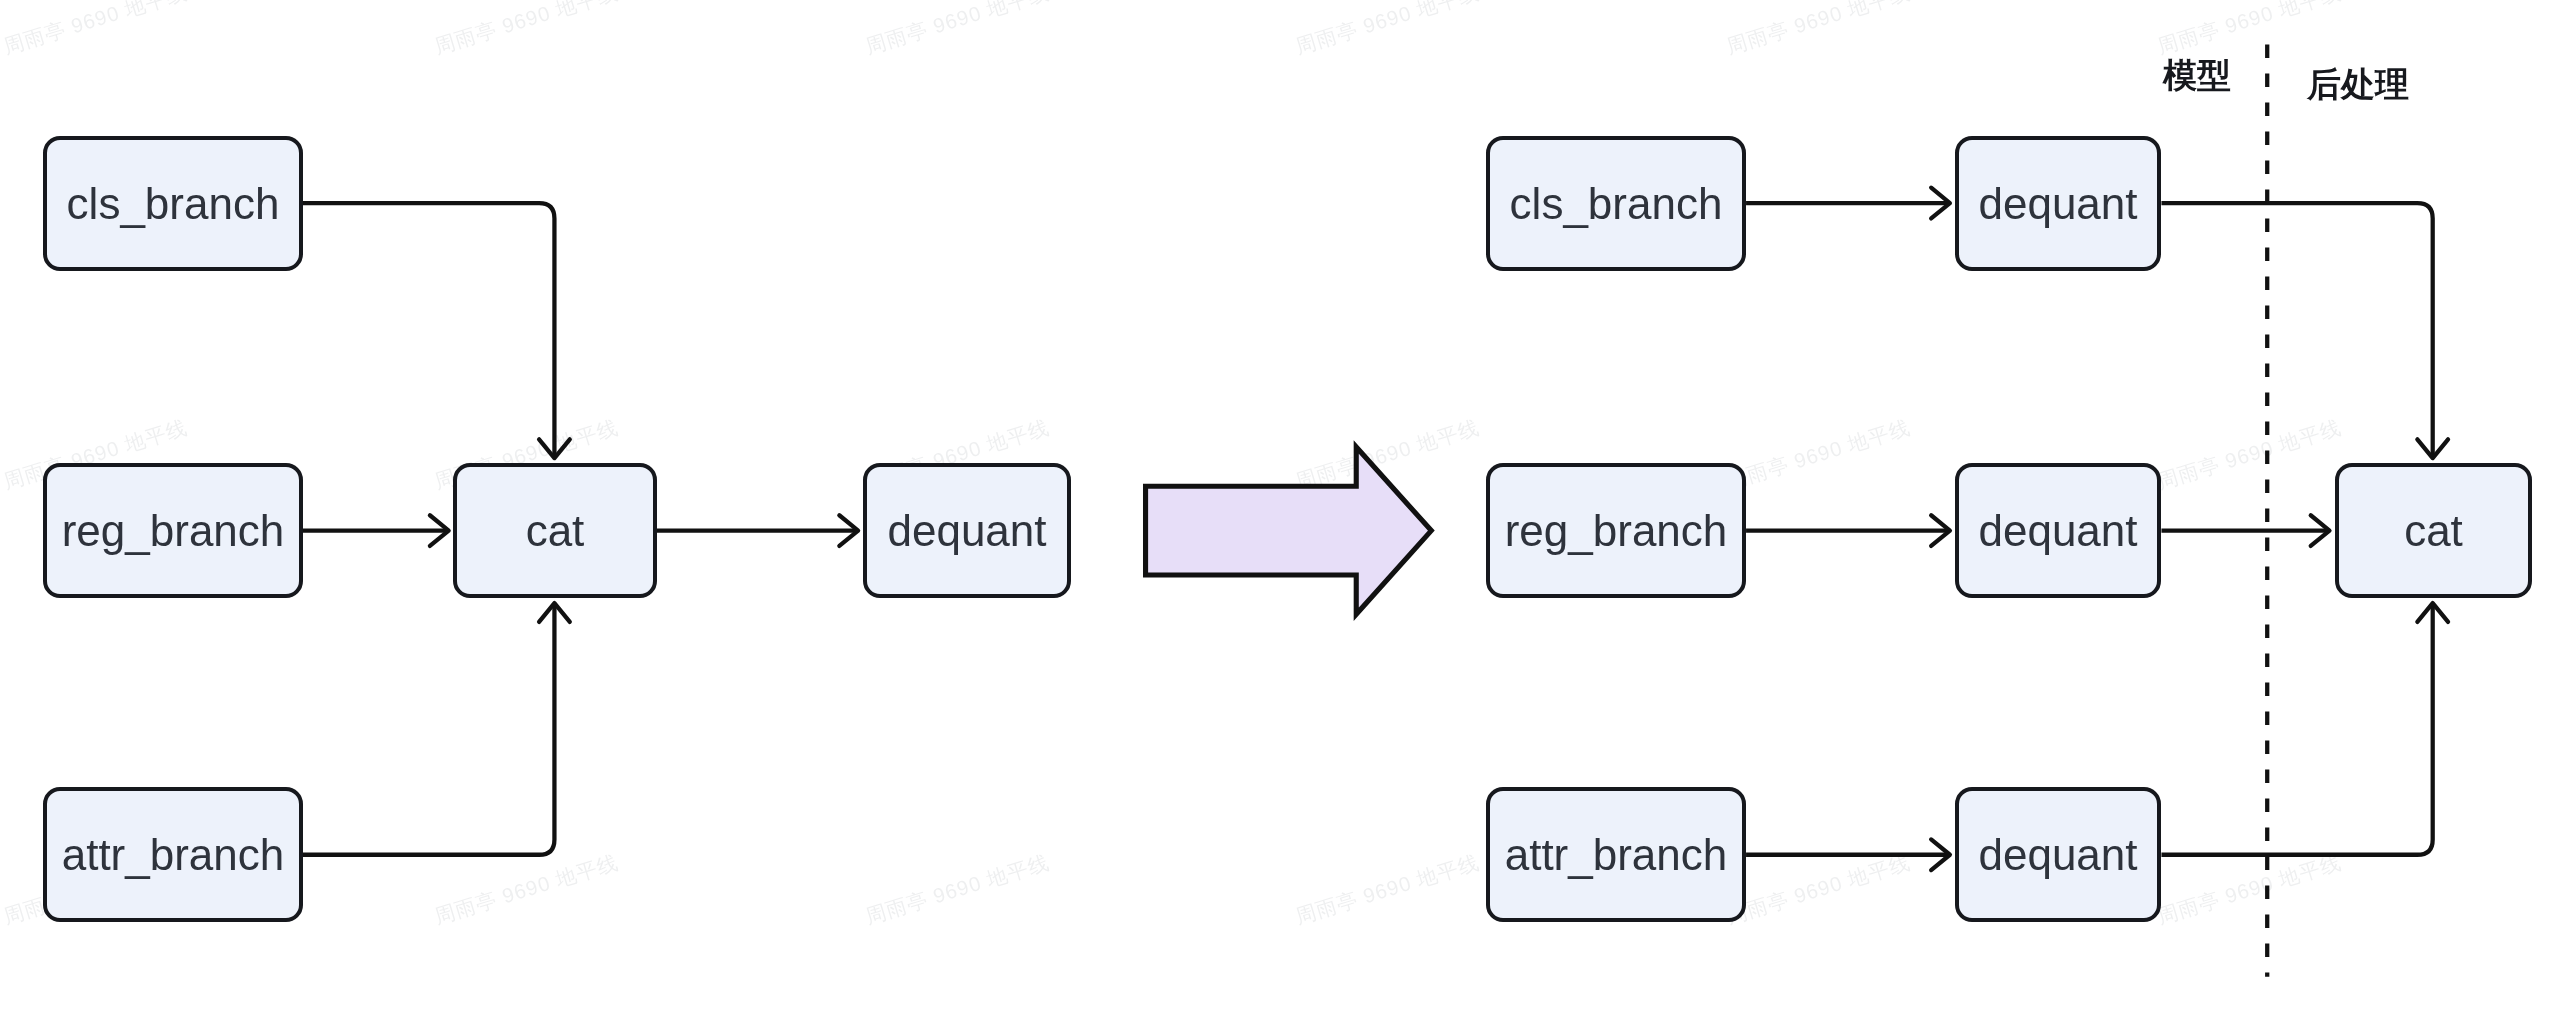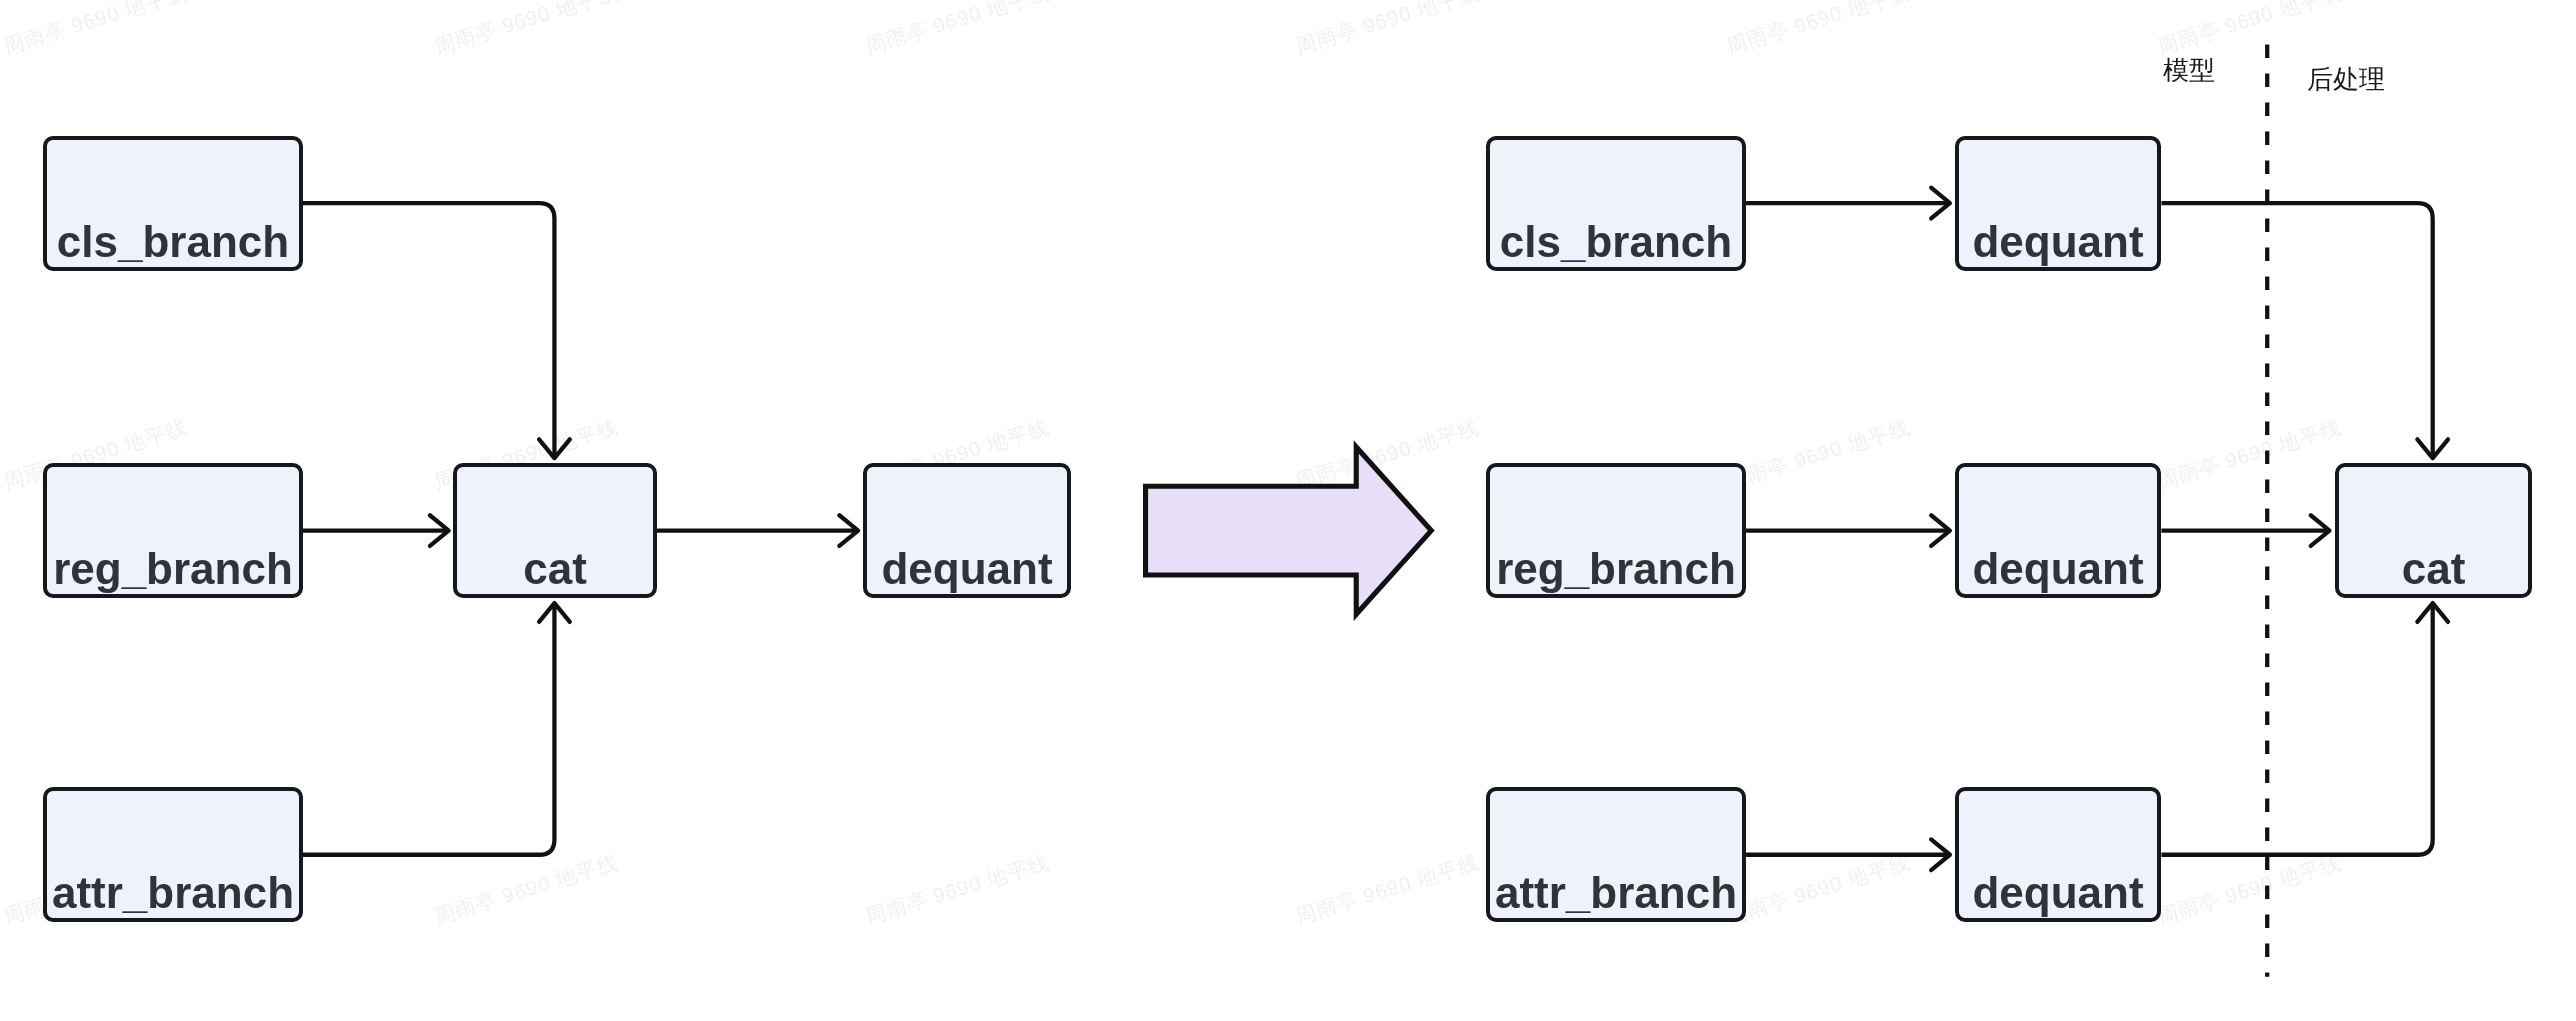--- a/index.html
+++ b/index.html
@@ -34,34 +34,35 @@
   }
   svg.edges{position:absolute;left:0;top:0;z-index:2;}
   svg.edges path.edge{stroke:var(--edge);stroke-width:5;fill:none;stroke-linejoin:round;}
   svg.edges .dashed{stroke:var(--edge);stroke-width:5;stroke-dasharray:16 18;fill:none;}
   svg.edges .bigarrow{fill:var(--big-arrow-fill);stroke:var(--big-arrow-border);stroke-width:6;stroke-linejoin:miter;}
   #arrowhead path{stroke:var(--edge);stroke-width:5;fill:none;stroke-linecap:round;stroke-linejoin:round;}
   .node{
     position:absolute;z-index:3;
     background:var(--node-fill);
     border:4.3px solid var(--node-border);
-    border-radius:10px;
+    border-radius:17px;
     box-sizing:border-box;
-    display:flex;align-items:flex-end;justify-content:center;font-weight:bold;
+    display:flex;align-items:center;justify-content:center;
   }
   .node span{
     font-size:44px;
     color:var(--node-text);
     white-space:nowrap;
   }
   .region-label{
     position:absolute;z-index:3;
-    font-size:26px;
+    font-size:34px;
     color:var(--label-text);
     white-space:nowrap;
+    font-weight:bold;
   }
 </style>
 </head>
 <body>
 
 <div class="stage">
 
   <div class="wm-layer">
       <div class="wm" style="left: 0px; top: 34px;">周雨亭 9690 地平线</div>
       <div class="wm" style="left: 431px; top: 34px;">周雨亭 9690 地平线</div>

